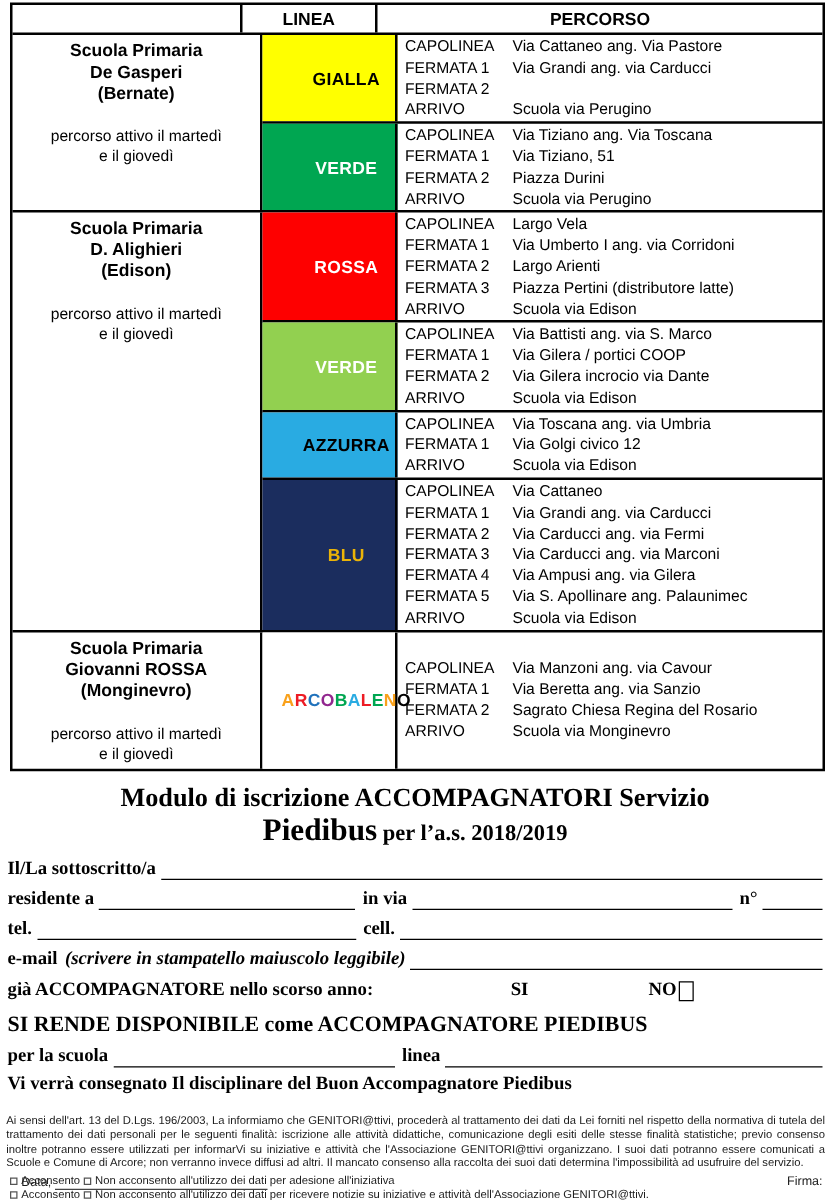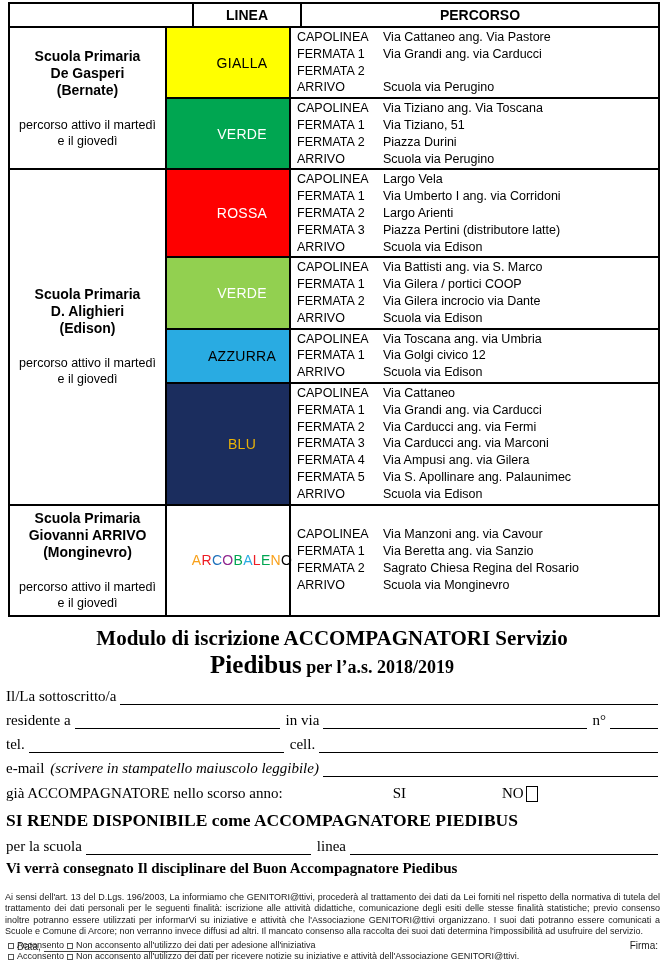--- a/index.html
+++ b/index.html
@@ -9,46 +9,46 @@
 
   
   .route-table { margin-left:8px; width:652px; border:2px solid #000; }
   .thead { display:flex; border-bottom:2px solid #000; font-weight:bold; font-size:14px; }
   .thead .h-school { width:184px; border-right:2px solid #000; }
   .thead .h-linea  { width:108px; border-right:2px solid #000; text-align:center; padding:3px 0; }
   .thead .h-perc   { flex:1; text-align:center; padding:3px 0; }
 
   .group-row { display:flex; border-top:2px solid #000; }
   .group-row:first-child { border-top:none; }
-  .school-cell { width:157px; border-right:2px solid #000;
-                 display:flex; flex-direction:column; justify-content:center; align-items:center;
+  .school-cell { width:200px; border-right:2px solid #000;
+                 display:flex; flex-direction:column; justify-content:flex-start; align-items:center;
                  text-align:center; padding:4px 2px; }
   .school-name { font-weight:bold; font-size:14px; line-height:17px; }
   .school-gap  { height:18px; }
   .school-note { font-size:12.5px; line-height:16px; }
   .lines-stack { flex:1; display:flex; flex-direction:column; }
   .line-row { display:flex; border-top:2px solid #000; flex:1; }
   .line-row:first-child { border-top:none; }
   .line-row.tall { min-height:103px; }
-  .linea-cell { width:124px; border-right:2px solid #000;
+  .linea-cell { width:108px; border-right:2px solid #000;
                 display:flex; align-items:center; justify-content:center;
-                font-weight:normal; font-size:14px; letter-spacing:.3px;padding-left:28px; }
+                font-weight:bold; font-size:14px; letter-spacing:.3px;padding-left:28px; }
   .percorso-cell { flex:1; padding:1px 2px 1px 6px; display:flex; flex-direction:column; justify-content:center; }
   .stop-row { display:flex; font-size:12.5px; line-height:16.8px; white-space:nowrap; }
   .stop-label { width:86px; flex:0 0 86px; }
   .stop-place { flex:1; }
 
   
   .form-wrap { margin:9px 10px 0 6px; font-family:"Liberation Serif", serif; }
   .form-title { text-align:center; font-weight:bold; }
   .ft1 { font-size:21px; line-height:25px; }
   .ft2 { font-size:18px; line-height:27px; }
   .ft2 .big { font-size:25px; }
 
-  .fline { display:flex; align-items:flex-end; font-weight:normal; font-size:15px; margin-top:7px; white-space:nowrap; }
+  .fline { display:flex; align-items:flex-end; font-weight:bold; font-size:15px; margin-top:7px; white-space:nowrap; }
   .fline .lab { line-height:17px; }
   .fill { border-bottom:1.5px solid #000; height:15px; flex:1; margin-left:4px; }
   .fill.fixed { flex:0 0 auto; }
   .w205 { width:205px; } .w255 { width:255px; } .w48 { width:48px; } .w225 { width:225px; }
   .gap6 { margin-left:6px; }
   .italic { font-style:italic; }
   .gia-line { margin-top:8px; }
   .si { margin-left:110px; }
   .no { margin-left:96px; }
   .no-box { display:inline-block; width:12px; height:16px; border:1.2px solid #000; margin-left:2px; vertical-align:-3px; }
@@ -240,21 +240,21 @@
                   <div class="stop-label">ARRIVO</div>
                   <div class="stop-place">Scuola via Edison</div>
                 </div>
               </div>
             </div>
           </div>
         </div>
         <div class="group-row">
           <div class="school-cell">
             <div class="school-name">Scuola Primaria</div>
-            <div class="school-name">Giovanni ARRIVO</div>
+            <div class="school-name">Giovanni ROSSA</div>
             <div class="school-name">(Monginevro)</div>
             <div class="school-gap"></div>
             <div class="school-note">percorso attivo il martedì</div>
             <div class="school-note">e il giovedì</div>
           </div>
           <div class="lines-stack">
             <div class="line-row tall">
               <div class="linea-cell" style="background: rgb(255, 255, 255); color: rgb(0, 0, 0);">
                 <span style="color: rgb(249, 161, 27);">A</span>
                 <span style="color: rgb(237, 28, 36);">R</span>

